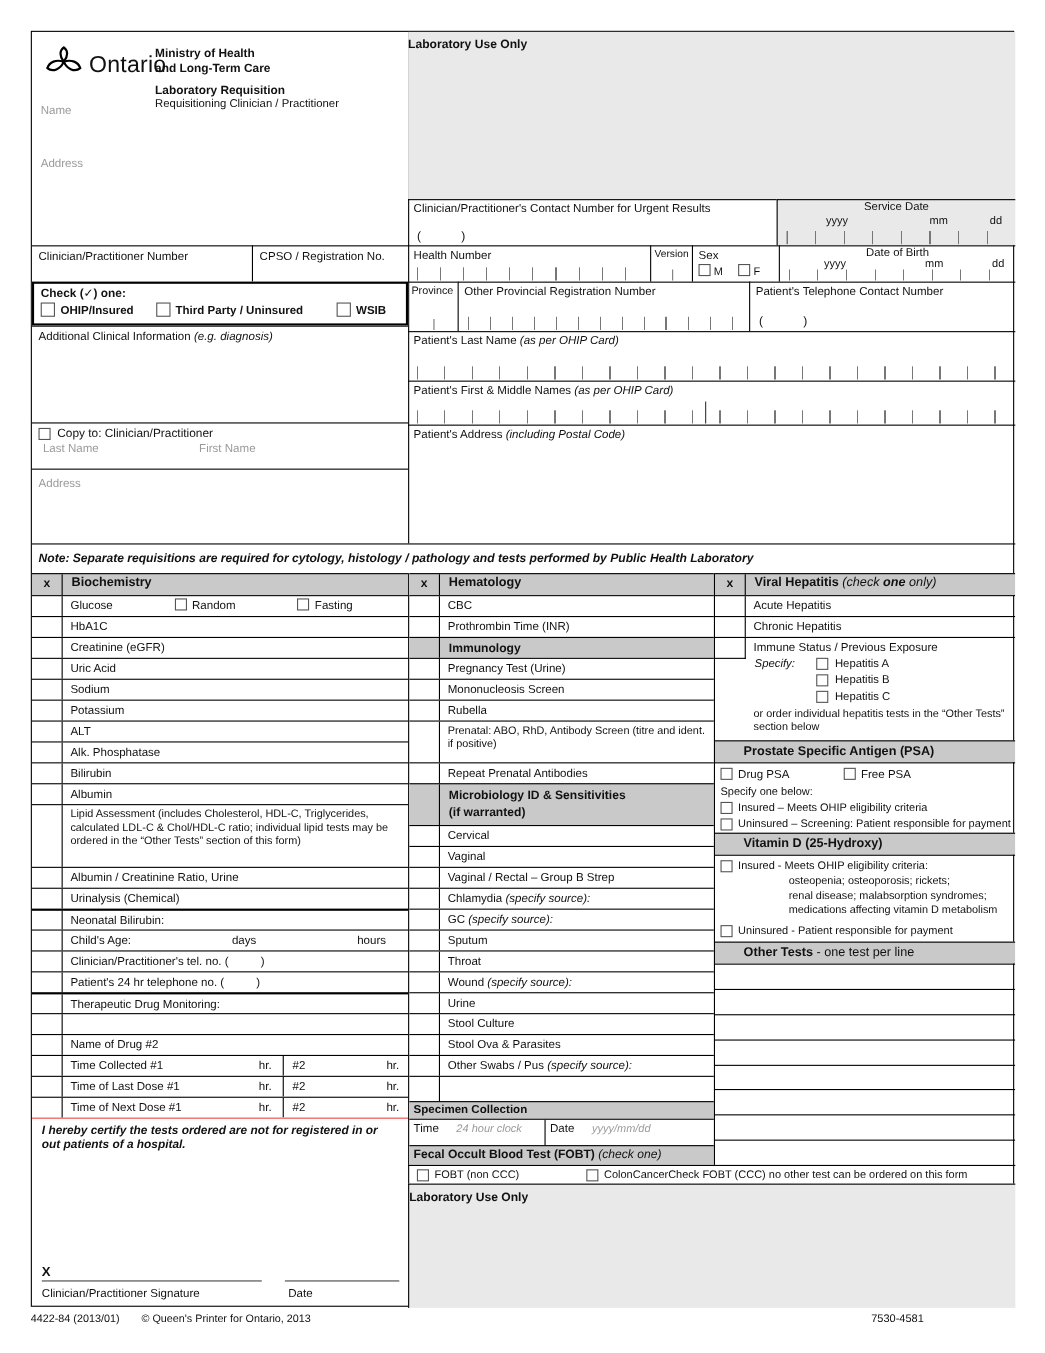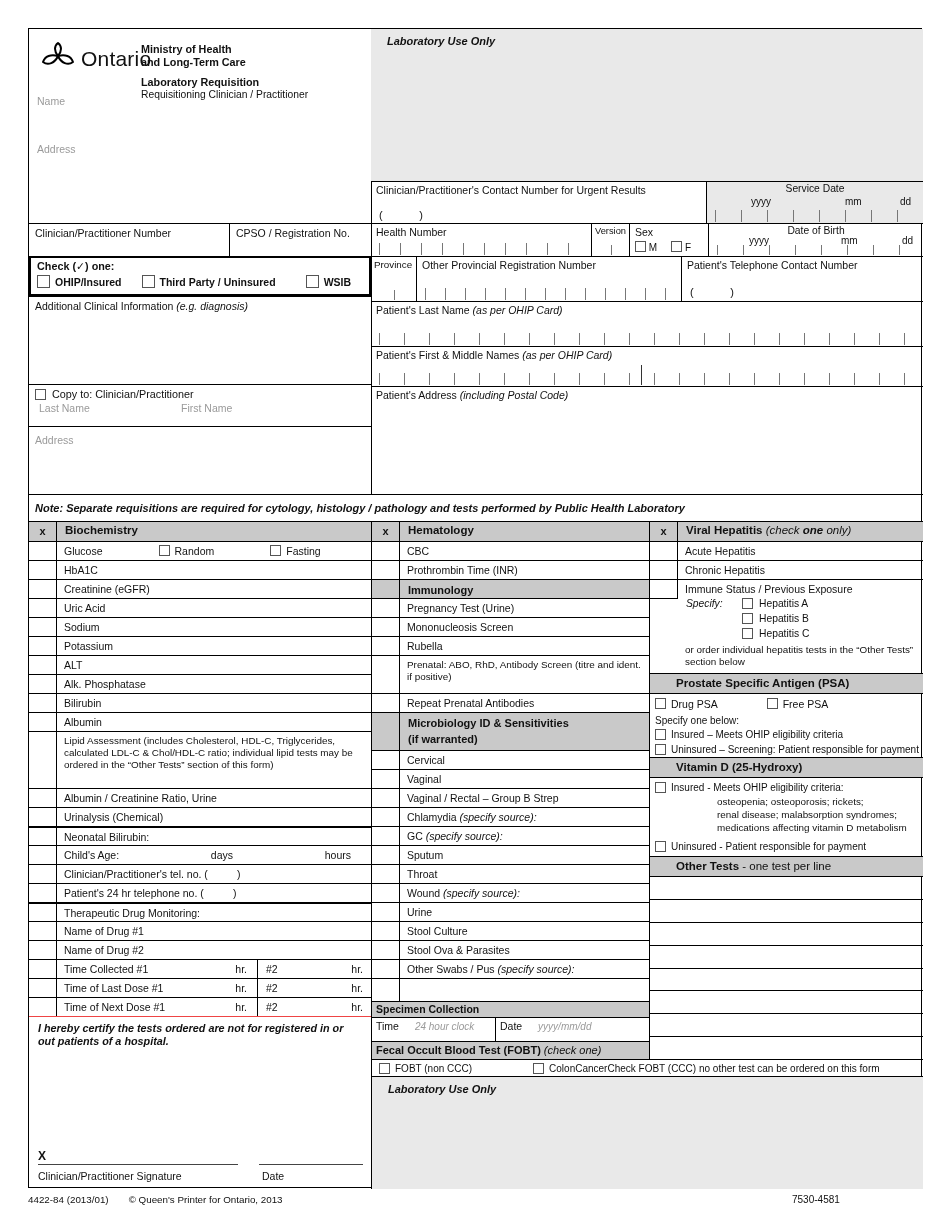--- a/index.html
+++ b/index.html
@@ -18,21 +18,21 @@
   
   .tl{left:0;top:0;width:342px;height:194px}
   .logo{position:absolute;left:8px;top:12px}
   .ontword{position:absolute;left:52px;top:18px;font-size:21px;letter-spacing:.2px}
   .ministry{position:absolute;left:112px;top:14px;font-size:10.8px;line-height:12.5px}
   .ministry .sp{height:8px}
   .ministry .sub{font-weight:normal;font-size:10.3px}
   .tlname{position:absolute;left:8px;top:66px}
   .tladdr{position:absolute;left:8px;top:114px}
   .labTop{left:342px;top:0;width:552px;height:152px}
-  .labTop .lbl,.labBottom .lbl{font-weight:bold;font-style:italic;font-size:11px;padding:6px 0 0 16px;display:block}
+  .labTop .lbl,.labBottom .lbl{font-weight:bold;font-size:11px;padding:6px 0 0 0;display:block}
   .urgent{left:342px;top:152px;width:335px;height:42px;font-size:10.5px;padding:2px 0 0 5px}
   .urgent .pre{position:absolute;left:8px;bottom:2px;font-size:11px}
   .svc{left:677px;top:152px;width:217px;height:42px}
   .dlbl{position:absolute;top:1px;left:0;right:0;text-align:center;font-size:10.3px}
   .dy{position:absolute;font-size:10px}
   .comb{position:absolute;bottom:1px;left:8px;right:8px;height:12px;background:repeating-linear-gradient(90deg,#777 0 1px,transparent 1px var(--t,24px))}
   .vtick{position:absolute;bottom:1px;left:50%;height:10px;width:0;border-left:1px solid #777}
   .clinnum{left:0;top:194px;width:200px;height:33px;font-size:10.5px;padding:3px 0 0 6px}
   .cpso{left:200px;top:194px;width:142px;height:33px;font-size:10.5px;padding:3px 0 0 6px}
   .hn{left:342px;top:194px;width:220px;height:33px;font-size:10.5px;padding:2px 0 0 5px}
@@ -341,21 +341,20 @@
           <div class="trow" style="height: 19px;">
             <div class="xcell"></div>
             <div class="lcell phone"><span>Patient's 24 hr telephone no.</span><span class="pre"> (          )</span></div>
           </div>
           <div class="trow thick" style="height: 19px;">
             <div class="xcell"></div>
             <div class="lcell">Therapeutic Drug Monitoring:</div>
           </div>
           <div class="trow" style="height: 19px;">
             <div class="xcell"></div>
-            <div class="lcell">Name of Drug #1</div>
           </div>
           <div class="trow" style="height: 19px;">
             <div class="xcell"></div>
             <div class="lcell">Name of Drug #2</div>
           </div>
           <div class="trow" style="height: 19px;">
             <div class="xcell"></div>
             <div class="lcell time">
               <span class="tl1">Time Collected #1</span>
               <span class="u1">hr.</span>

